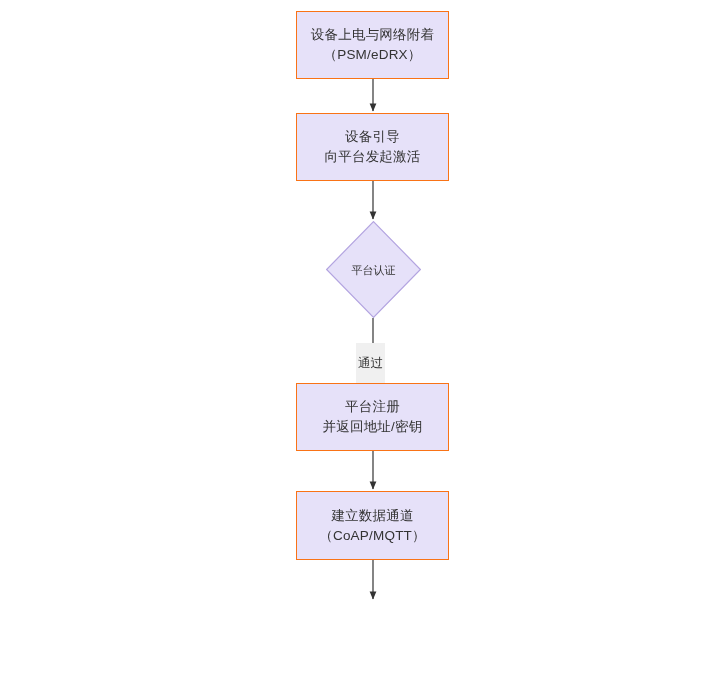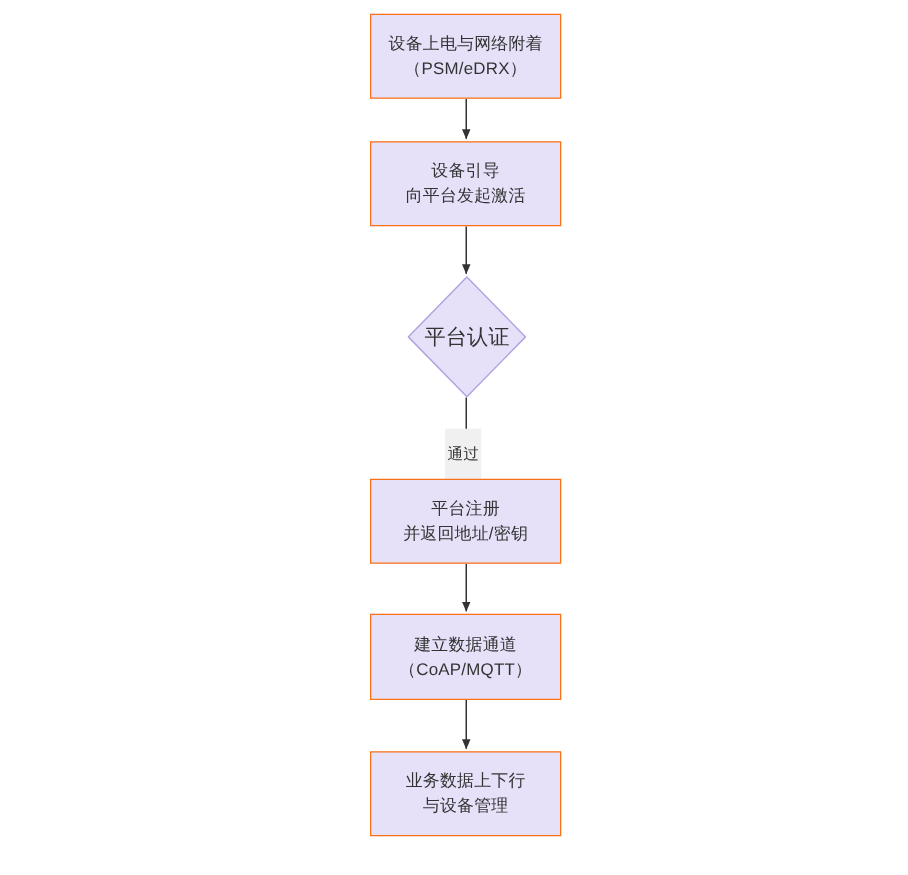--- a/index.html
+++ b/index.html
@@ -76,21 +76,21 @@
   .decision-text {
     position: absolute;
     left: 0;
     top: 0;
     width: 100%;
     height: 100%;
     display: flex;
     align-items: center;
     justify-content: center;
     color: #333333;
-    font-size: 17px;
+    font-size: 11px;
     line-height: 20px;
   }
 
   
   .edge-label {
     position: absolute;
     color: #333333;
     font-size: 12.5px;
     line-height: 16px;
     background: #f0f0f0;
@@ -143,18 +143,14 @@
   <div class="node node-process" style="top:383px; height:68px;">
     <span class="node-label">平台注册
 并返回地址/密钥</span>
   </div>
 
   <div class="node node-process" style="top:491px; height:69px;">
     <span class="node-label">建立数据通道
 （CoAP/MQTT）</span>
   </div>
 
-  <div class="node node-process" style="top:601px; height:68px;">
-    <span class="node-label">业务数据上下行
-与设备管理</span>
-  </div>
 
 </div>
 
 </body></html>

